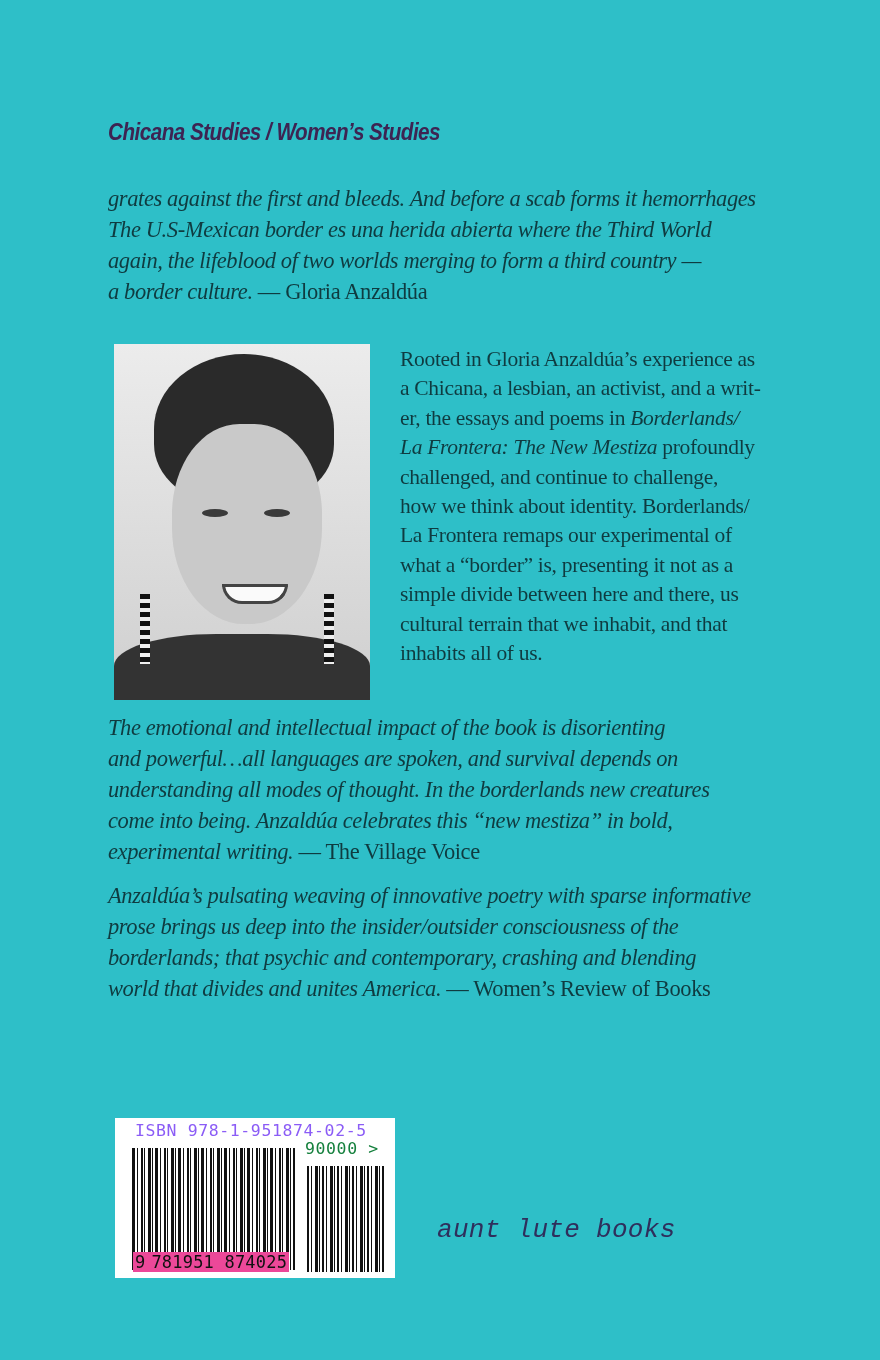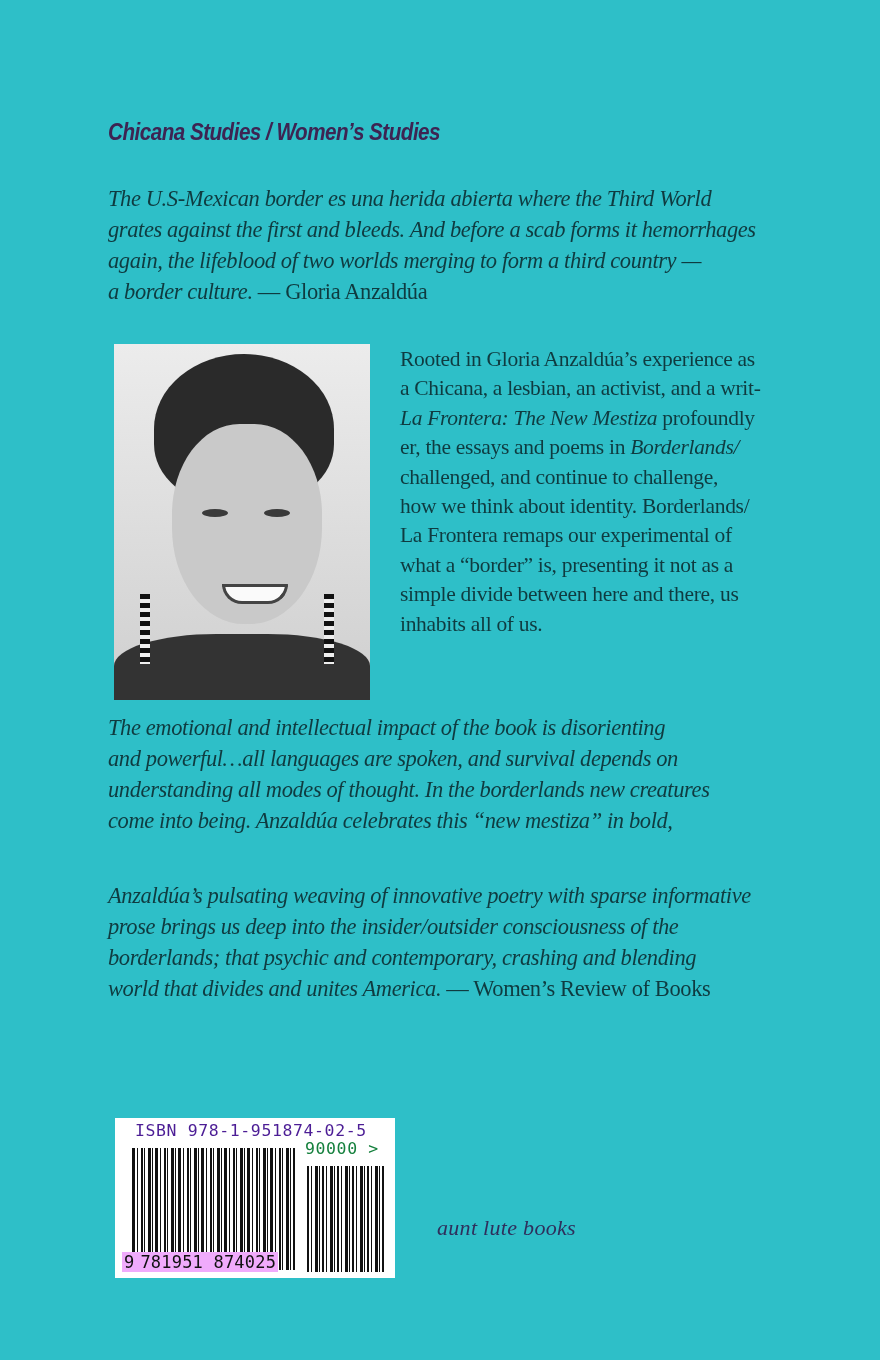--- a/index.html
+++ b/index.html
@@ -57,21 +57,21 @@
     .blurb em { font-style: italic; }
 
     .barcode {
       position: absolute; left: 115px; top: 1118px;
       width: 280px; height: 160px;
       background: #ffffff;
     }
     .isbn-text {
       position: absolute; left: 20px; top: 3px;
       font-family: "DejaVu Sans Mono", "Liberation Mono", monospace;
-      font-size: 16.5px; color: #4c1d95; letter-spacing: 0.6px;
+      font-size: 16.5px; color: #8b5cf6; letter-spacing: 0.6px;
       white-space: nowrap;
     }
     .price-text {
       position: absolute; left: 190px; top: 21px;
       font-family: "DejaVu Sans Mono", "Liberation Mono", monospace;
       font-size: 16.5px; color: #15803d; letter-spacing: 0.6px;
       white-space: nowrap;
     }
     .bars-main {
       position: absolute; left: 17px; top: 30px;
@@ -82,80 +82,82 @@
         #111 16px 19px, #fff 19px 20px, #111 20px 21px, #fff 21px 23px);
     }
     .bars-addon {
       position: absolute; left: 192px; top: 48px;
       width: 78px; height: 106px;
       background: repeating-linear-gradient(90deg,
         #111 0 2px, #fff 2px 4px, #111 4px 5px, #fff 5px 8px,
         #111 8px 11px, #fff 11px 12px, #111 12px 13px, #fff 13px 15px);
     }
     .ean-text {
-      position: absolute; left: 7px; top: 134px;
+      position: absolute; left: 18px; top: 134px;
       font-family: "DejaVu Sans Mono", "Liberation Mono", monospace;
       font-size: 17px; color: #111; letter-spacing: 0.2px;
-      background: #f0abfc; padding: 0 2px;
+      background: #ec4899; padding: 0 2px;
       white-space: nowrap;
     }
     .ean-text .first { margin-right: 6px; }
 
     .publisher {
       position: absolute; left: 437px; top: 1215px;
-      font-family: Liberation Serif, serif;
-      font-style: italic; font-size: 22px;
+      font-family: Liberation Mono, monospace;
+      font-style: italic; font-size: 26px;
       color: #2f2f5c; letter-spacing: 0.3px;
       white-space: nowrap;
     }
   </style>
 </head>
 <body>
 
 <div>
 
   <div class="category">Chicana Studies / Women’s Studies</div>
 
   <div class="quote q1">
+    <span class="line">grates against the first and bleeds. And before a scab forms it hemorrhages</span>
     <span class="line">The U.S-Mexican border es una herida abierta where the Third World</span>
-    <span class="line">grates against the first and bleeds. And before a scab forms it hemorrhages</span>
     <span class="line">again, the lifeblood of two worlds merging to form a third country —</span>
     <span class="line"><span>a border culture.</span><span class="attr"> — Gloria Anzaldúa</span></span>
   </div>
 
   <div class="photo" title="Black and white portrait photo of Gloria Anzaldúa smiling, short dark hair, beaded earrings">
     <div class="wall"></div>
     <div class="shirt"></div>
     <div class="hair"></div>
     <div class="face"></div>
     <div class="eye l"></div>
     <div class="eye r"></div>
     <div class="mouth"></div>
     <div class="earring l"></div>
     <div class="earring r"></div>
   </div>
 
   <div class="blurb">
     <span class="line">Rooted in Gloria Anzaldúa’s experience as</span>
     <span class="line">a Chicana, a lesbian, an activist, and a writ-</span>
+    <span class="line"><span>er, the essays and poems in </span><em>Borderlands/</em></span>
     <span class="line"><em>La Frontera: The New Mestiza</em><span> profoundly</span></span>
-    <span class="line"><span>er, the essays and poems in </span><em>Borderlands/</em></span>
     <span class="line">challenged, and continue to challenge,</span>
     <span class="line">how we think about identity. Borderlands/</span>
     <span class="line">La Frontera remaps our experimental of</span>
     <span class="line">what a “border” is, presenting it not as a</span>
     <span class="line">simple divide between here and there, us</span>
+    <span class="line">cultural terrain that we inhabit, and that</span>
     <span class="line">inhabits all of us.</span>
   </div>
 
   <div class="quote q2">
     <span class="line">The emotional and intellectual impact of the book is disorienting</span>
     <span class="line">and powerful…all languages are spoken, and survival depends on</span>
     <span class="line">understanding all modes of thought. In the borderlands new creatures</span>
     <span class="line">come into being. Anzaldúa celebrates this “new mestiza” in bold,</span>
+    <span class="line"><span>experimental writing.</span><span class="attr"> — The Village Voice</span></span>
   </div>
 
   <div class="quote q3">
     <span class="line">Anzaldúa’s pulsating weaving of innovative poetry with sparse informative</span>
     <span class="line">prose brings us deep into the insider/outsider consciousness of the</span>
     <span class="line">borderlands; that psychic and contemporary, crashing and blending</span>
     <span class="line"><span>world that divides and unites America.</span><span class="attr"> — Women’s Review of Books</span></span>
   </div>
 
   <div class="barcode">

